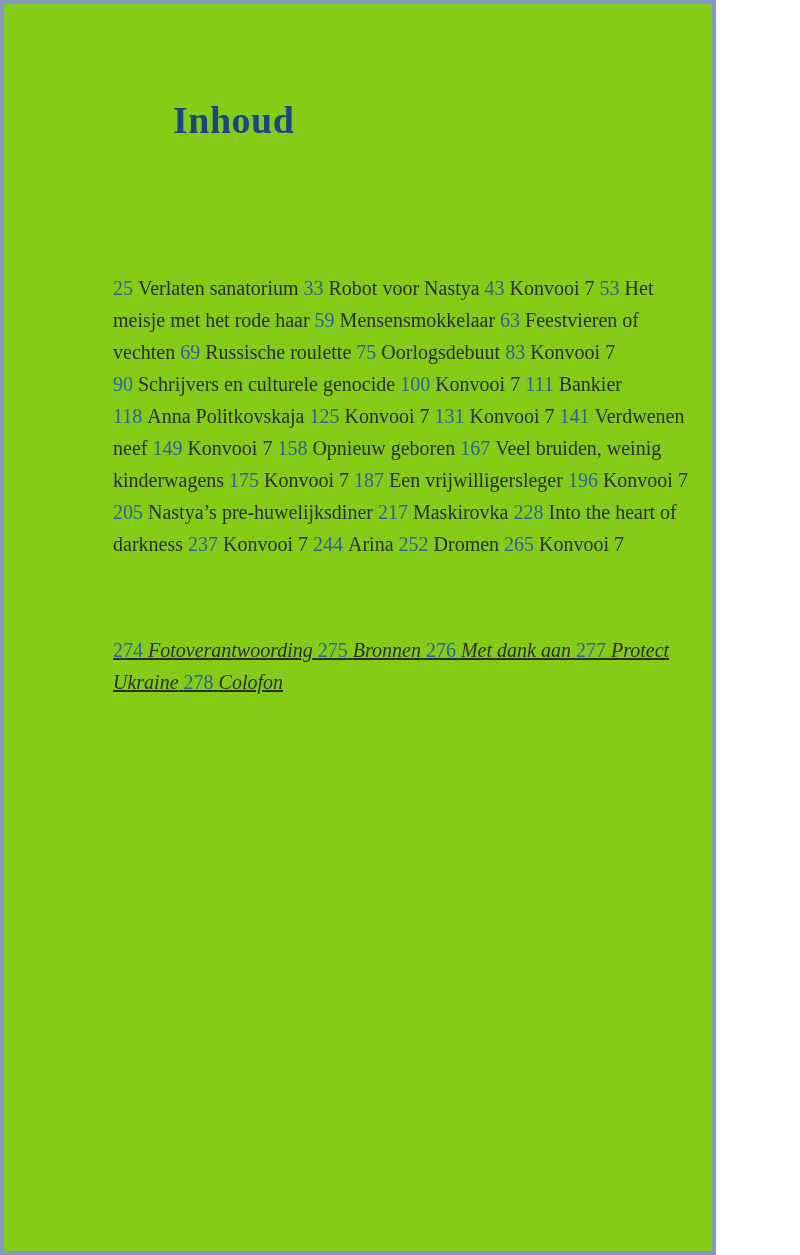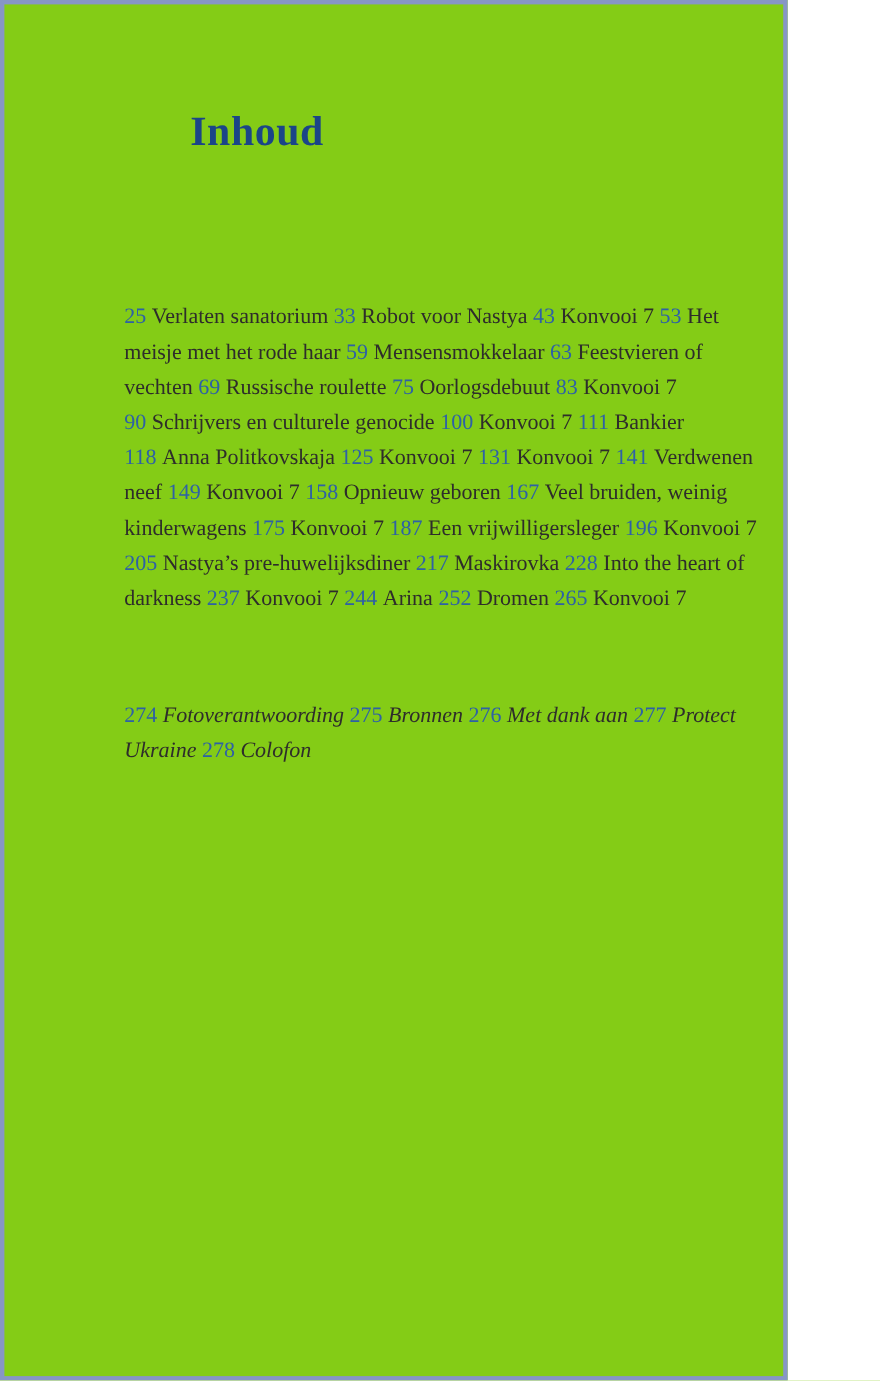--- a/index.html
+++ b/index.html
@@ -33,20 +33,21 @@
     line-height: 32px;
     color: #2e2d2b;
     text-align: left;
   }
   .toc-chapters {
     margin-top: 132px;
   }
   .toc-backmatter {
     margin-top: 74px;
     font-style: italic;
+    text-decoration: underline;
   }
   .entry-num {
     color: #2e61a6;
     font-style: normal;
   }
   .entry-title {
     color: #2e2d2b;
   }
   .toc-backmatter .entry-title {
     font-style: italic;

